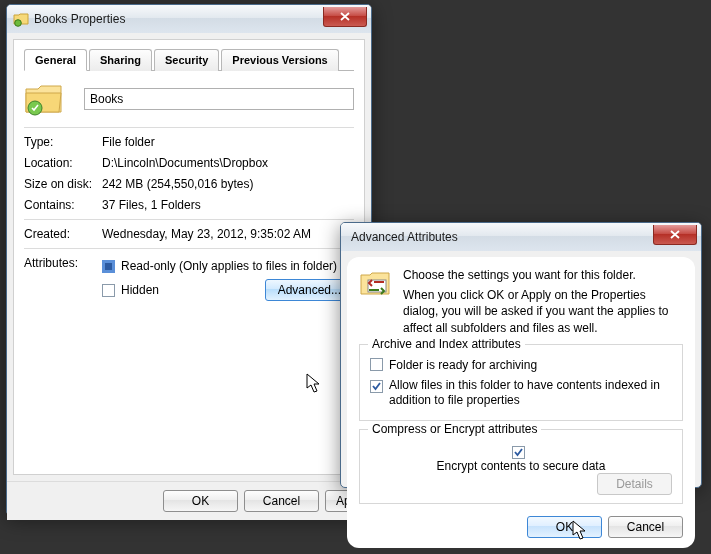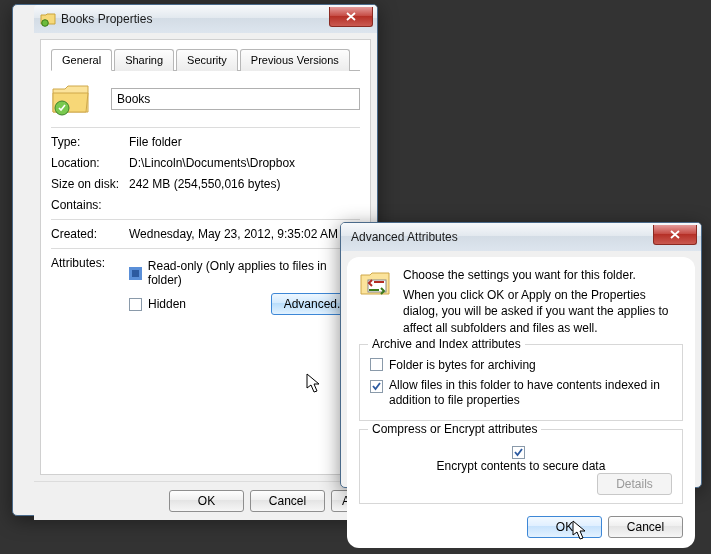--- a/index.html
+++ b/index.html
@@ -56,20 +56,21 @@
   .client {
     background: #fff;
     margin: 6px;
     border: 1px solid #d0d0d0;
     padding: 8px 10px 10px 10px;
   }
   .tabs {
     display: flex;
     border-bottom: 1px solid #b7b7b7;
     margin-bottom: 10px;
+    font-weight: bold;
   }
   .tab {
     padding: 4px 10px;
     border: 1px solid #b7b7b7;
     border-bottom: none;
     border-radius: 3px 3px 0 0;
     margin-right: 2px;
     background: linear-gradient(to bottom,#fdfdfd,#ececec);
     font-size: 11px;
     position: relative;
@@ -168,21 +169,21 @@
   .intro { display:flex; margin-bottom:4px; }
   .intro .ic { width:32px; height:32px; margin-right:12px; flex-shrink:0; }
   .intro .txt { font-size:12px; line-height:1.35; }
   .spacer { height: 90px; }
   .details-row { display:flex; align-items:center;flex-direction:column; }
   .details-row .btn { margin-left:auto; }
 </style>
 </head>
 <body>
 
-<div class="window" style="left:12px; top:4px; width:366px; height:512px;padding-left:21px;">
+<div class="window" style="left:6px; top:4px; width:366px; height:512px;">
   <div class="titlebar">
     <span class="app-icon">
       <svg width="16" height="16" viewBox="0 0 16 16">
           <path d="M1 4 L6 4 L7 3 L15 3 L15 13 L1 13 Z" fill="#f6d97a" stroke="#caa43a"></path>
           <circle cx="5" cy="12" r="3.3" fill="#6dbb3c" stroke="#3a7a1a"></circle>
         </svg>
     </span>
     <span class="title">Books Properties</span>
     <div class="close-btn">
       <svg width="10" height="9" viewBox="0 0 10 9">
@@ -220,20 +221,21 @@
     <div class="kv">
         <div class="k">Location:</div>
         <div class="v">D:\Lincoln\Documents\Dropbox</div>
       </div>
     <div class="kv">
         <div class="k">Size on disk:</div>
         <div class="v">242 MB (254,550,016 bytes)</div>
       </div>
     <div class="kv">
         <div class="k">Contains:</div>
+        <div class="v">37 Files, 1 Folders</div>
       </div>
 
     <hr class="sep">
 
     <div class="kv">
         <div class="k">Created:</div>
         <div class="v">Wednesday, May 23, 2012, 9:35:02 AM</div>
       </div>
 
     <hr class="sep">
@@ -300,21 +302,21 @@
       <div class="txt">
         <div style="margin-bottom:4px;">Choose the settings you want for this folder.</div>
         <div>When you click OK or Apply on the Properties dialog, you will be asked if you want the applies to affect all subfolders and files as well.</div>
       </div>
     </div>
 
     <div class="groupbox">
       <div class="legend">Archive and Index attributes</div>
       <div class="attr-row">
         <span class="chk"></span>
-        <span>Folder is bytes for archiving</span>
+        <span>Folder is ready for archiving</span>
       </div>
       <div class="attr-row" style="align-items:flex-start;margin-top:6px;">
         <span class="chk checked" style="margin-top:2px;">
           <svg width="11" height="11" viewBox="0 0 11 11">
               <path d="M2 5 L4.5 8 L9 2" stroke="#2c5aa0" stroke-width="1.8" fill="none"></path>
             </svg>
         </span>
         <span style="line-height:1.3;">Allow files in this folder to have contents indexed in addition to file properties</span>
       </div>
     </div>

